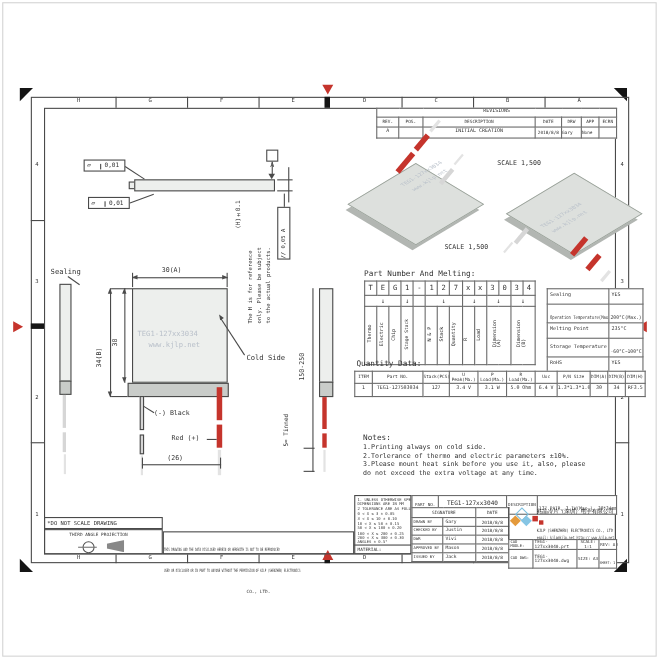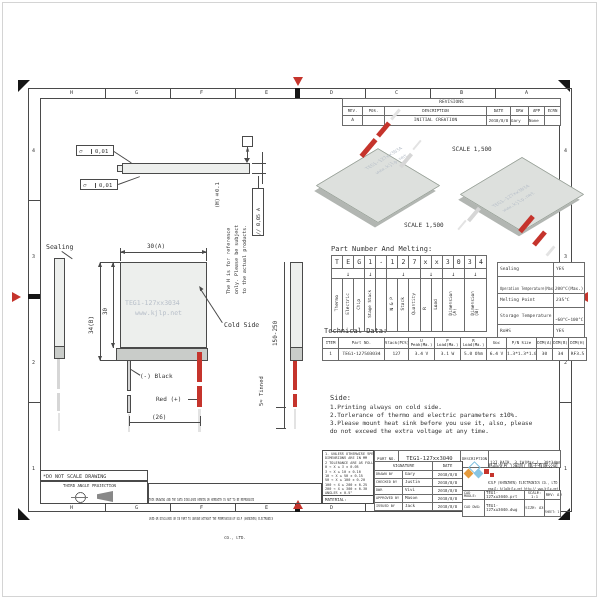--- a/index.html
+++ b/index.html
@@ -325,21 +325,21 @@
       <td style="font-size:4.5px;height:13px;text-align:left;padding-left:2px">Storage Temperature</td>
       <td style="text-align:left;padding-left:1px"><span class="sq" style="font-size:4.5px;transform:scaleX(0.95)">-60°C~100°C</span></td>
     </tr>
     <tr>
       <td style="font-size:4.5px;height:13px;text-align:left;padding-left:2px">RoHS</td>
       <td style="font-size:4.5px;text-align:left;padding-left:2px">YES</td>
     </tr>
   </tbody>
     </table>
 
-  <div class="t" style="left:324px;top:328px;font-size:7px">Technical Data:</div>
+  <div class="t" style="left:324px;top:328px;font-size:7px">Quantity Data:</div>
   <table class="g" style="left:322px;top:337px;width:264px">
     <colgroup>
         <col style="width:16px">
         <col style="width:46px">
         <col style="width:24px">
         <col style="width:26px">
         <col style="width:26px">
         <col style="width:26px">
         <col style="width:20px">
         <col style="width:30px">
@@ -370,21 +370,21 @@
       <td style="font-size:4.5px" actable="false">5.0 Ohm</td>
       <td style="font-size:4.5px">6.4 V</td>
       <td style="font-size:4.5px">1.3*1.3*1.0</td>
       <td style="font-size:4.5px">30</td>
       <td style="font-size:4.5px">34</td>
       <td style="font-size:4.5px">RF3.5</td>
     </tr>
   </tbody>
     </table>
 
-  <div class="t" style="left:330px;top:395px;font-size:7px">Side:</div>
+  <div class="t" style="left:330px;top:395px;font-size:7px">Notes:</div>
   <div class="t" style="left:330px;top:404px;font-size:6px">1.Printing always on cold side.</div>
   <div class="t" style="left:330px;top:412px;font-size:6px">2.Torlerance of thermo and electric parameters ±10%.</div>
   <div class="t" style="left:330px;top:420px;font-size:6px">3.Please mount heat sink before you use it, also, please</div>
   <div class="t" style="left:330px;top:428px;font-size:6px">  do not exceed the extra voltage at any time.</div>
 
   <div class="bx" style="left:40px;top:470px;width:108px;height:11px">
     <span class="t" style="left:2px;top:2.5px;font-size:5px">*DO NOT SCALE DRAWING</span>
   </div>
   <div class="bx" style="left:40px;top:481px;width:108px;height:23px">
     <span class="t" style="left:22px;top:1.5px;font-size:4px">THIRD ANGLE PROJECTION</span>

